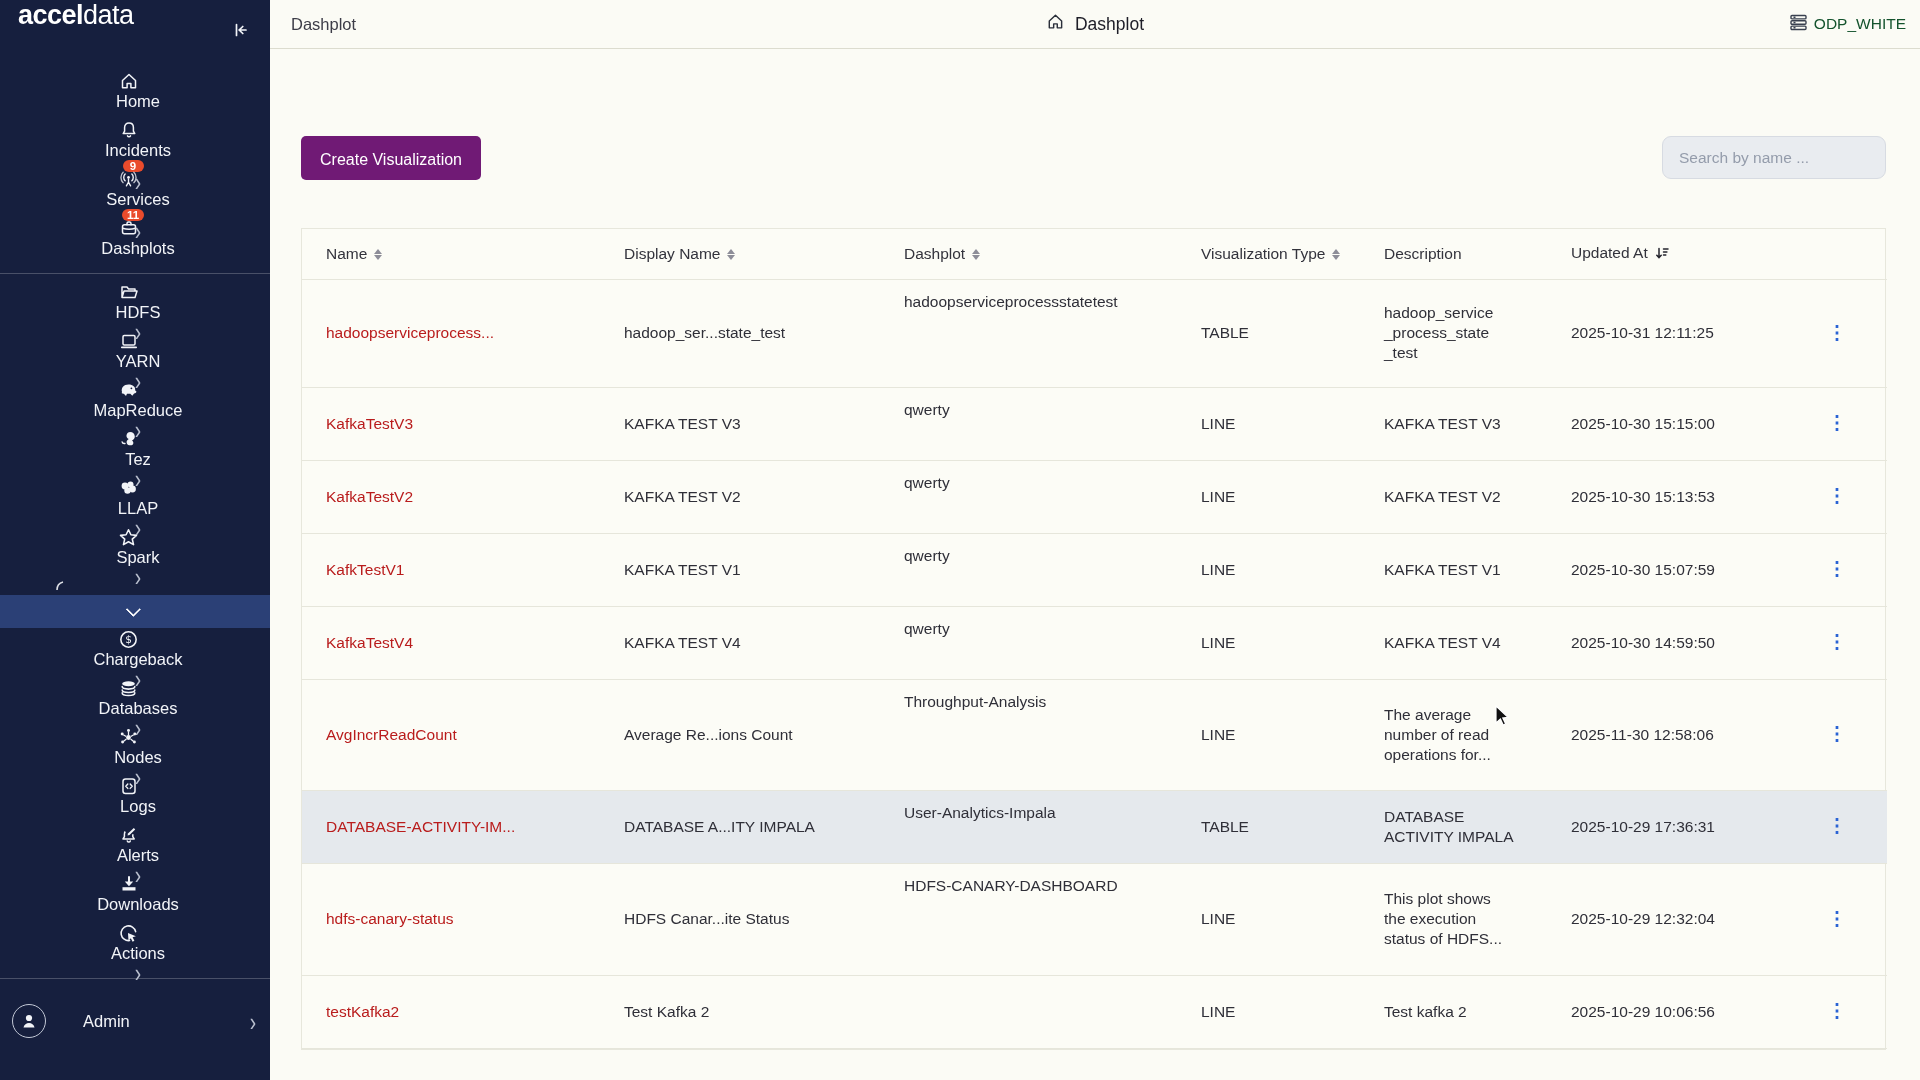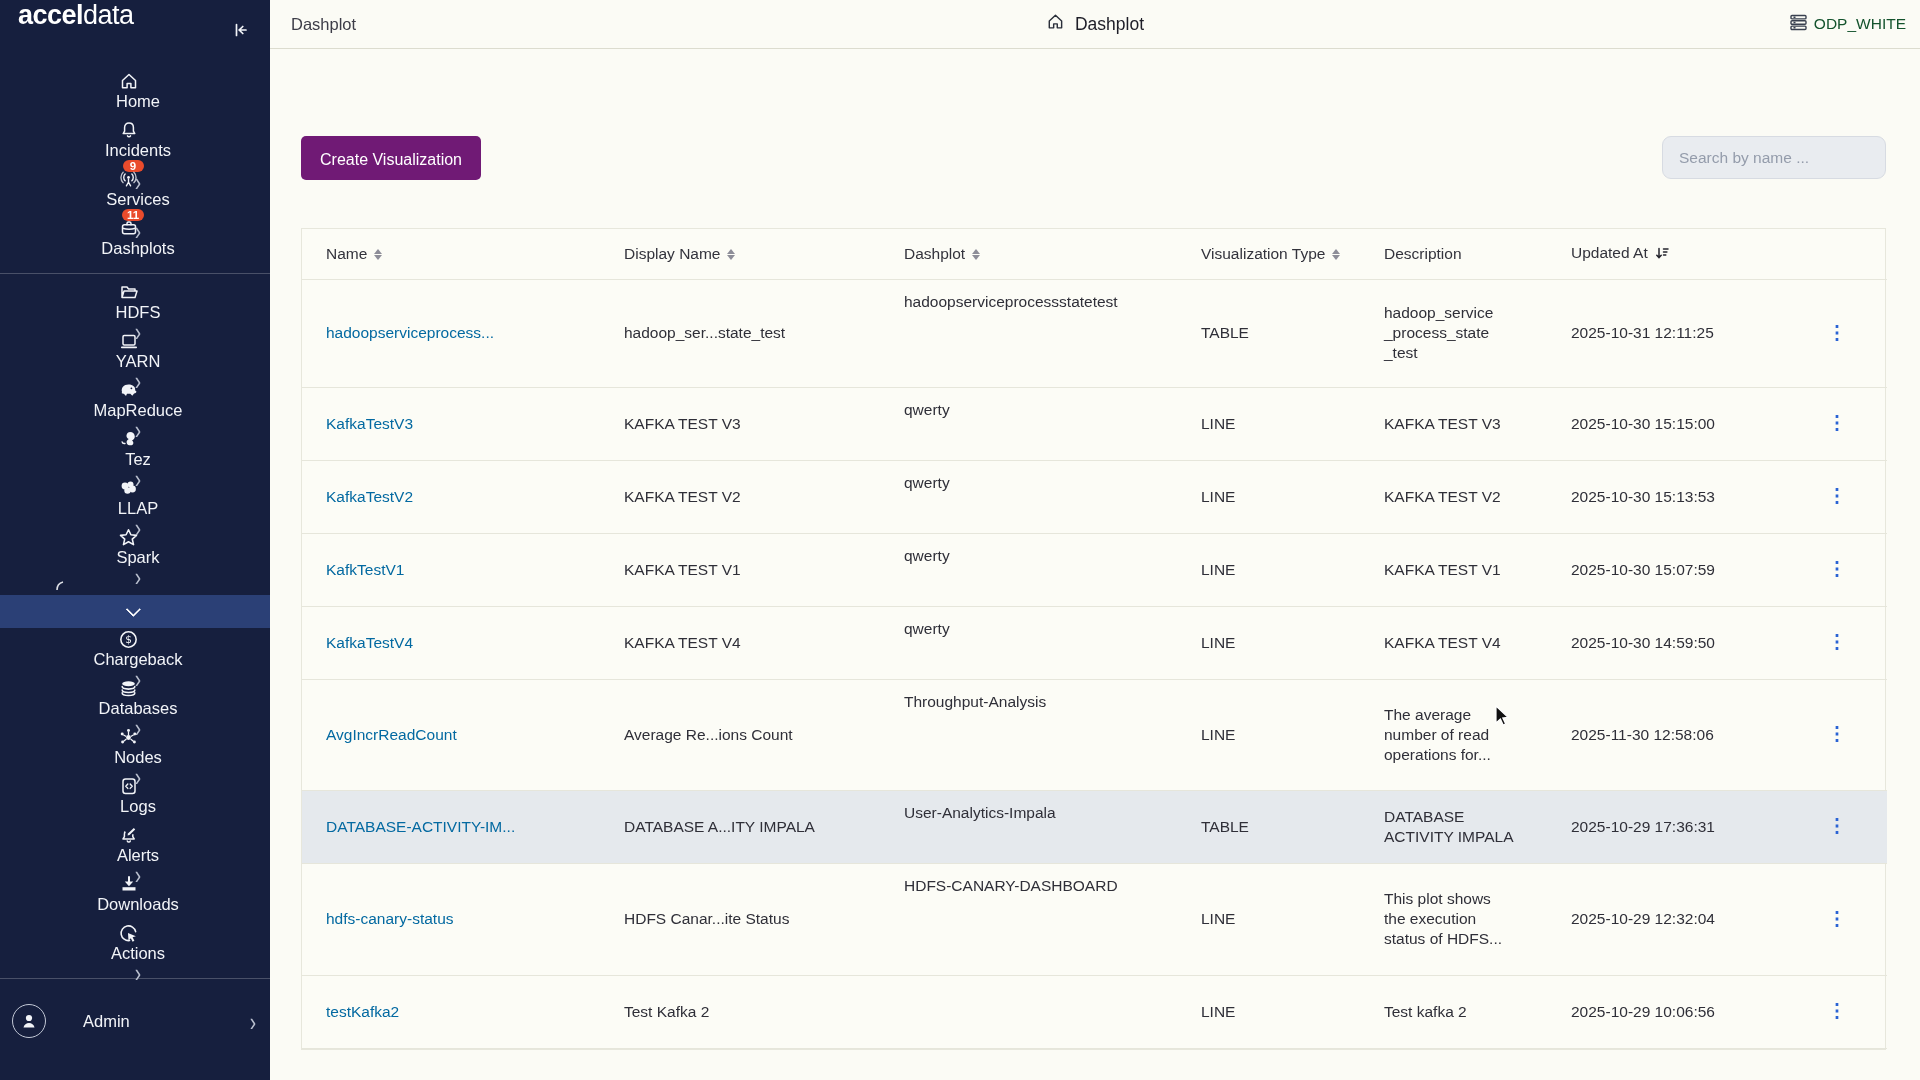--- a/index.html
+++ b/index.html
@@ -65,21 +65,21 @@
   .tablewrap { margin-top:48px; border:1px solid #e7e7dc; background:#fcfcf6; }
   table { width:100%; border-collapse:collapse; table-layout:fixed; }
   th { height:50px; text-align:left; font-size:15.5px; font-weight:500; color:#33333c;
     padding-left:24px; border-bottom:1px solid #e6e6db; white-space:nowrap; }
   td { padding-left:24px; font-size:15.5px; color:#2f2f38; border-bottom:1px solid #e6e6db;
     vertical-align:middle; line-height:20px; }
   tr.r-default { height:73px; }
   tr.r-tall1 { height:108px; } tr.r-tall2 { height:111px; } tr.r-tall3 { height:112px; }
   tr.hl td { background:#e5e9ed; }
   td.c-dash { vertical-align:top; padding-top:12px; }
-  a.namelink { color:#0369a1; text-decoration:none; cursor:pointer; }
+  a.namelink { color:#b91c1c; text-decoration:none; cursor:pointer; }
   .desc-inner { width:132px; }
   .sorticons { display:inline-flex; flex-direction:column; vertical-align:middle;
     margin-left:7px; gap:1px; }
   .sorticons i { width:0; height:0; border-left:4.5px solid transparent; border-right:4.5px solid transparent; }
   .sorticons .up { border-bottom:5.5px solid #8d8d98; }
   .sorticons .dn { border-top:5.5px solid #8d8d98; }
   .kebab { color:#2a63d4; font-size:19px; font-weight:700; background:none; border:none;
     cursor:pointer; line-height:1; }
   td.c-act, th.c-act { text-align:center; padding-left:0; }
   .sortdesc { margin-left:7px; vertical-align:-2px; }

